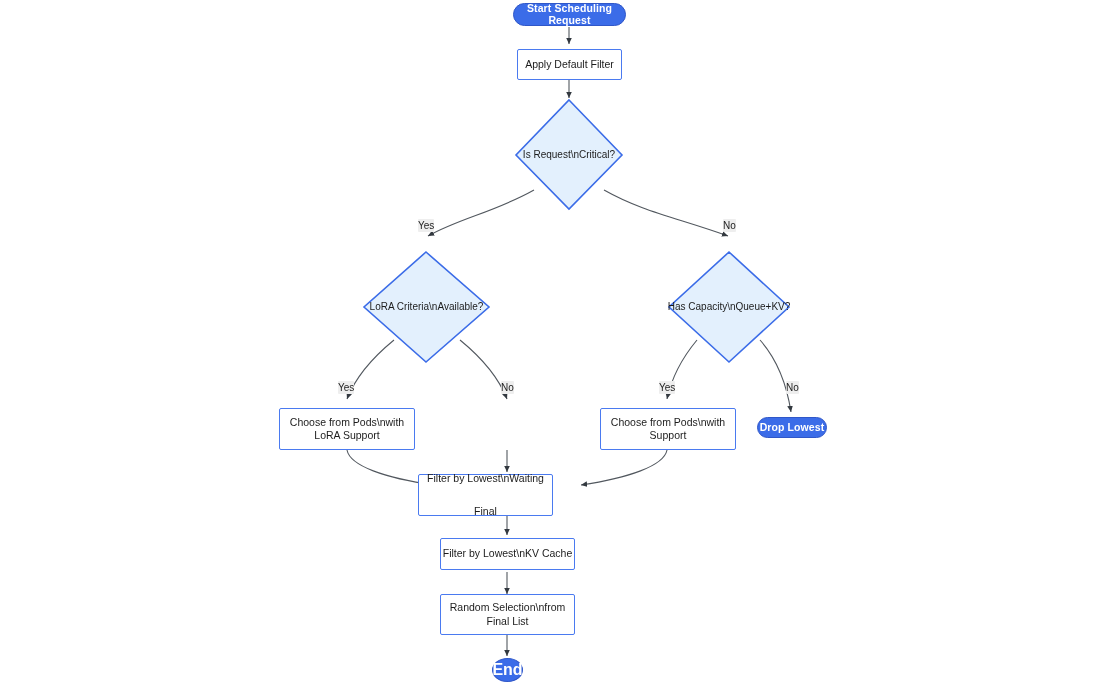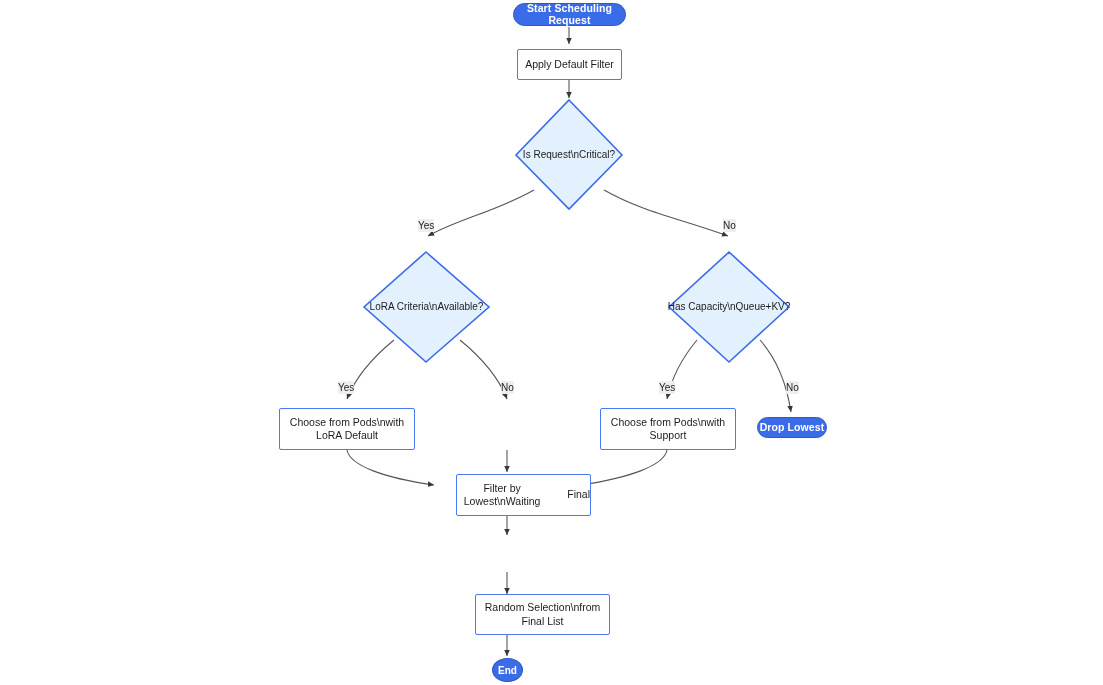--- a/index.html
+++ b/index.html
@@ -42,21 +42,21 @@
     font-size: 10.5px;
     font-weight: bold;
     letter-spacing: 0.1px;
     line-height: 1.1;
   }
   .ellipse {
     background: #3b6ce8;
     color: #ffffff;
     border: 1px solid #3057c8;
     border-radius: 50%;
-    font-size: 10px;
+    font-size: 16px;
     font-weight: bold;
   }
   
   .process {
     background: #ffffff;
     border: 1.4px solid #4a7af0;
     border-radius: 2px;
     color: #1c1c1c;
     font-size: 10.5px;
     line-height: 1.28;
@@ -152,40 +152,43 @@
   <div class="node decision" style="left:364px; top:252px; width:125px; height:110px;">
     <span class="dlabel">LoRA Criteria\nAvailable?</span>
   </div>
 
   <div class="node decision" style="left:669px; top:252px; width:120px; height:110px;">
     <span class="dlabel">Has Capacity\nQueue+KV?</span>
   </div>
 
   <div class="node process" style="left:279px; top:408px; width:136px; height:42px; flex-direction:column;">
     <span>Choose from Pods\nwith</span>
-    <span>LoRA Default</span>
+    <span>LoRA Support</span>
   </div>
 
 
   <div class="node process" style="left:600px; top:408px; width:136px; height:42px; flex-direction:column;">
     <span>Choose from Pods\nwith</span>
     <span>Support</span>
   </div>
 
   <div class="node pill" style="left:757px; top:417px; width:70px; height:21px;">
     <span>Drop Lowest</span>
   </div>
 
-  <div class="node process" style="left:456px; top:474px; width:135px; height:42px; gap:20px;">
+  <div class="node process" style="left:418px; top:474px; width:135px; height:42px; flex-direction:column;gap:20px;">
     <span>Filter by Lowest\nWaiting</span>
     <span>Final</span>
   </div>
 
-
-  <div class="node process" style="left:440px; top:594px; width:135px; height:41px; flex-direction:column;margin-left:35px;">
+  <div class="node process" style="left:440px; top:538px; width:135px; height:32px;">
+    <span>Filter by Lowest\nKV Cache</span>
+  </div>
+
+  <div class="node process" style="left:440px; top:594px; width:135px; height:41px; flex-direction:column;">
     <span>Random Selection\nfrom</span>
     <span>Final List</span>
   </div>
 
   <div class="node ellipse" style="left:492px; top:658px; width:31px; height:24px;">
     <span>End</span>
   </div>
 
   <div class="edge-label" style="left:418px; top:219px;">
     <span>Yes</span>

